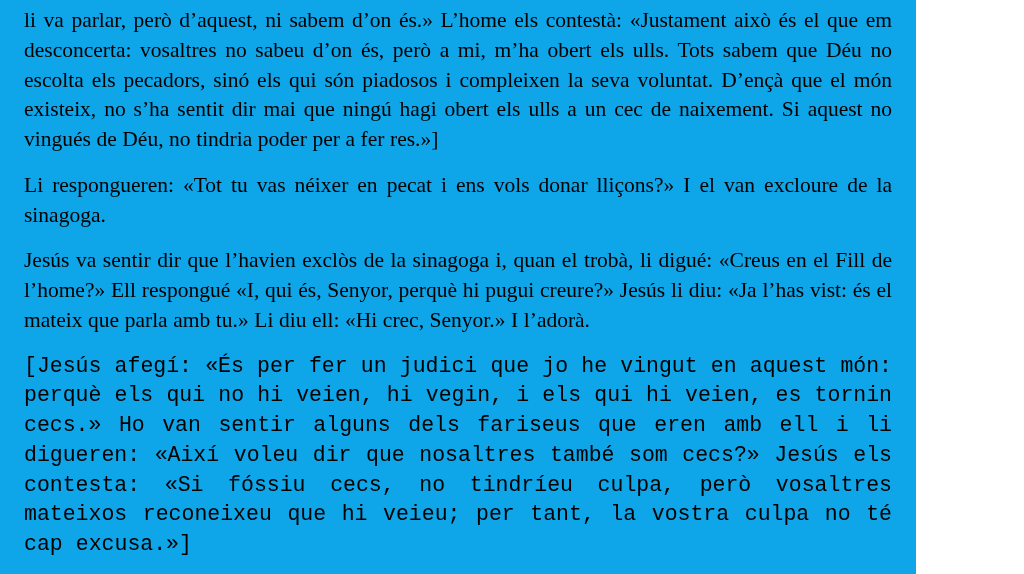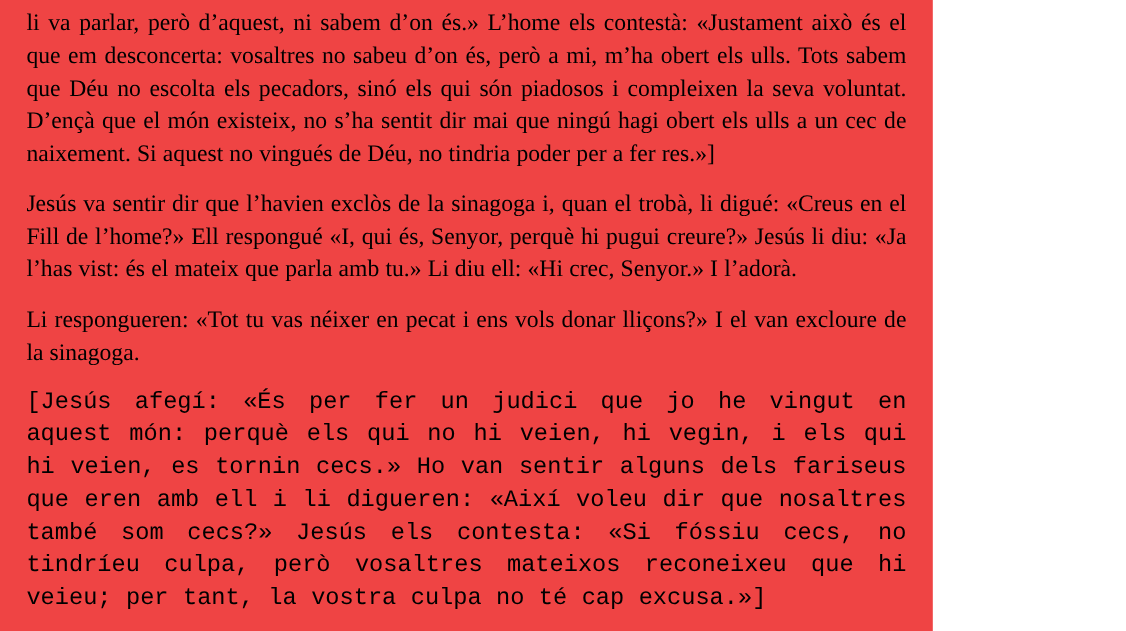--- a/index.html
+++ b/index.html
@@ -9,40 +9,40 @@
   }
   body {
     width: 1024px;
     height: 574px;
     overflow: hidden;
     font-family: "Liberation Serif", "DejaVu Serif", serif;
     color: #000000;
   }
   .page {
     box-sizing: border-box;
-    width: 848px;
+    width: 916px;
     height: 574px;
     padding: 6px 24px 0 24px;
-    background: #ef4444;
+    background: #0ea5e9;
   }
   .para {
     font-size: 21.5px;
     line-height: 1.385;
     text-align: justify;
     text-justify: inter-word;
     margin: 0 0 16px 0;
     hyphens: none;
     word-spacing: 0.2px;
   }
   .para:last-child {
     margin-bottom: 0;
     font-family: Liberation Mono, monospace;
   }
 </style>
 </head>
 <body>
 
 <div class="page">
   <p class="para">li va parlar, però d’aquest, ni sabem d’on és.» L’home els contestà: «Justament això és el que em desconcerta: vosaltres no sabeu d’on és, però a mi, m’ha obert els ulls. Tots sabem que Déu no escolta els pecadors, sinó els qui són piadosos i compleixen la seva voluntat. D’ençà que el món existeix, no s’ha sentit dir mai que ningú hagi obert els ulls a un cec de naixement. Si aquest no vingués de Déu, no tindria poder per a fer res.»]</p>
+  <p class="para">Li respongueren: «Tot tu vas néixer en pecat i ens vols donar lliçons?» I el van excloure de la sinagoga.</p>
   <p class="para">Jesús va sentir dir que l’havien exclòs de la sinagoga i, quan el trobà, li digué: «Creus en el Fill de l’home?» Ell respongué «I, qui és, Senyor, perquè hi pugui creure?» Jesús li diu: «Ja l’has vist: és el mateix que parla amb tu.» Li diu ell: «Hi crec, Senyor.» I l’adorà.</p>
-  <p class="para">Li respongueren: «Tot tu vas néixer en pecat i ens vols donar lliçons?» I el van excloure de la sinagoga.</p>
   <p class="para">[Jesús afegí: «És per fer un judici que jo he vingut en aquest món: perquè els qui no hi veien, hi vegin, i els qui hi veien, es tornin cecs.» Ho van sentir alguns dels fariseus que eren amb ell i li digueren: «Així voleu dir que nosaltres també som cecs?» Jesús els contesta: «Si fóssiu cecs, no tindríeu culpa, però vosaltres mateixos reconeixeu que hi veieu; per tant, la vostra culpa no té cap excusa.»]</p>
 </div>
 
 </body></html>

